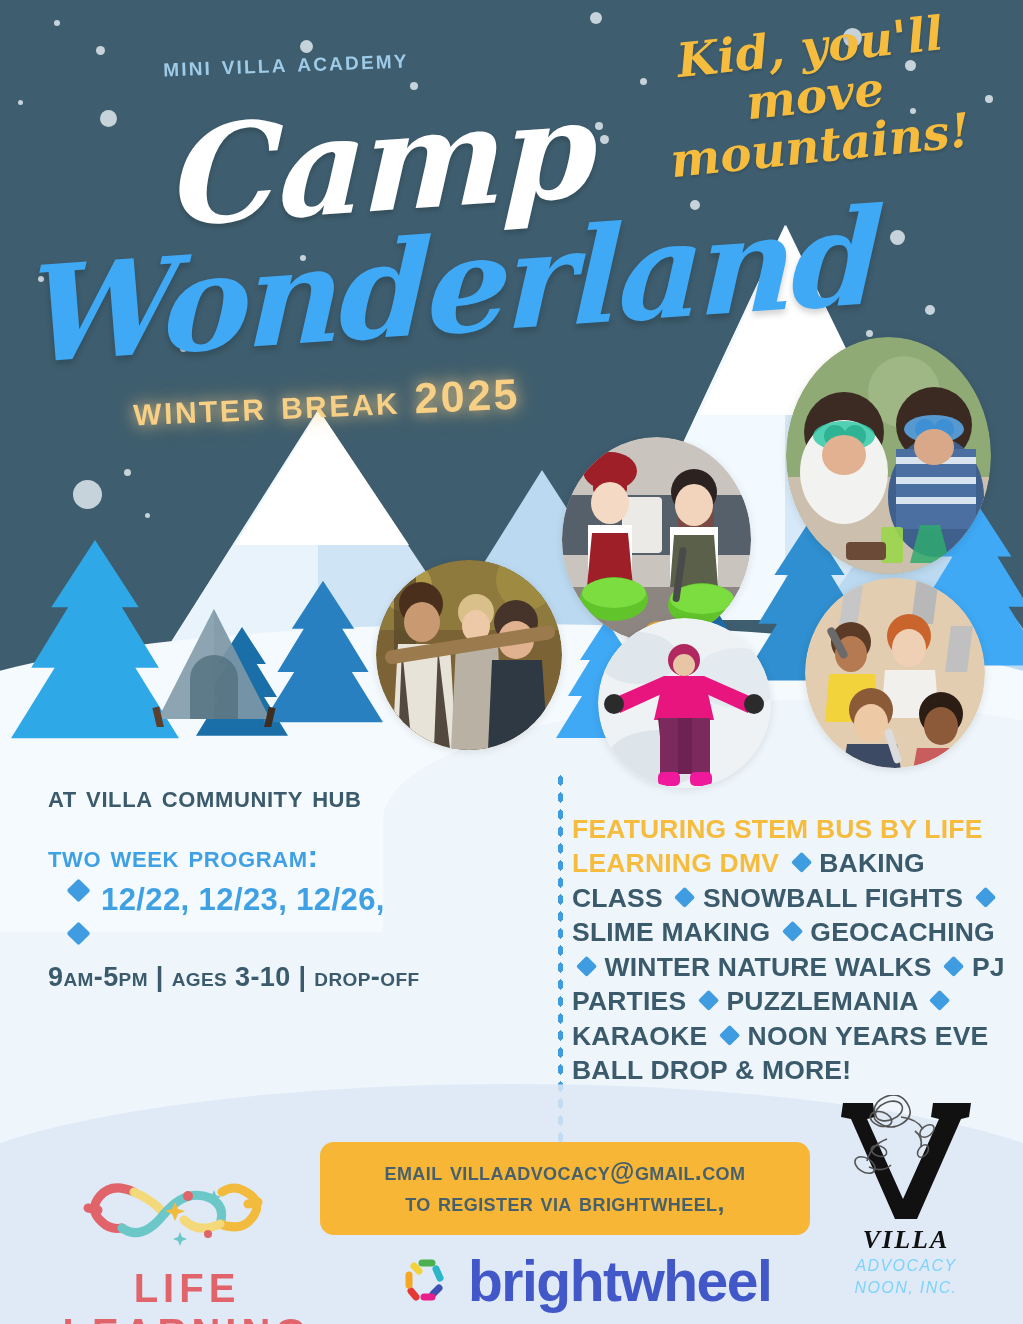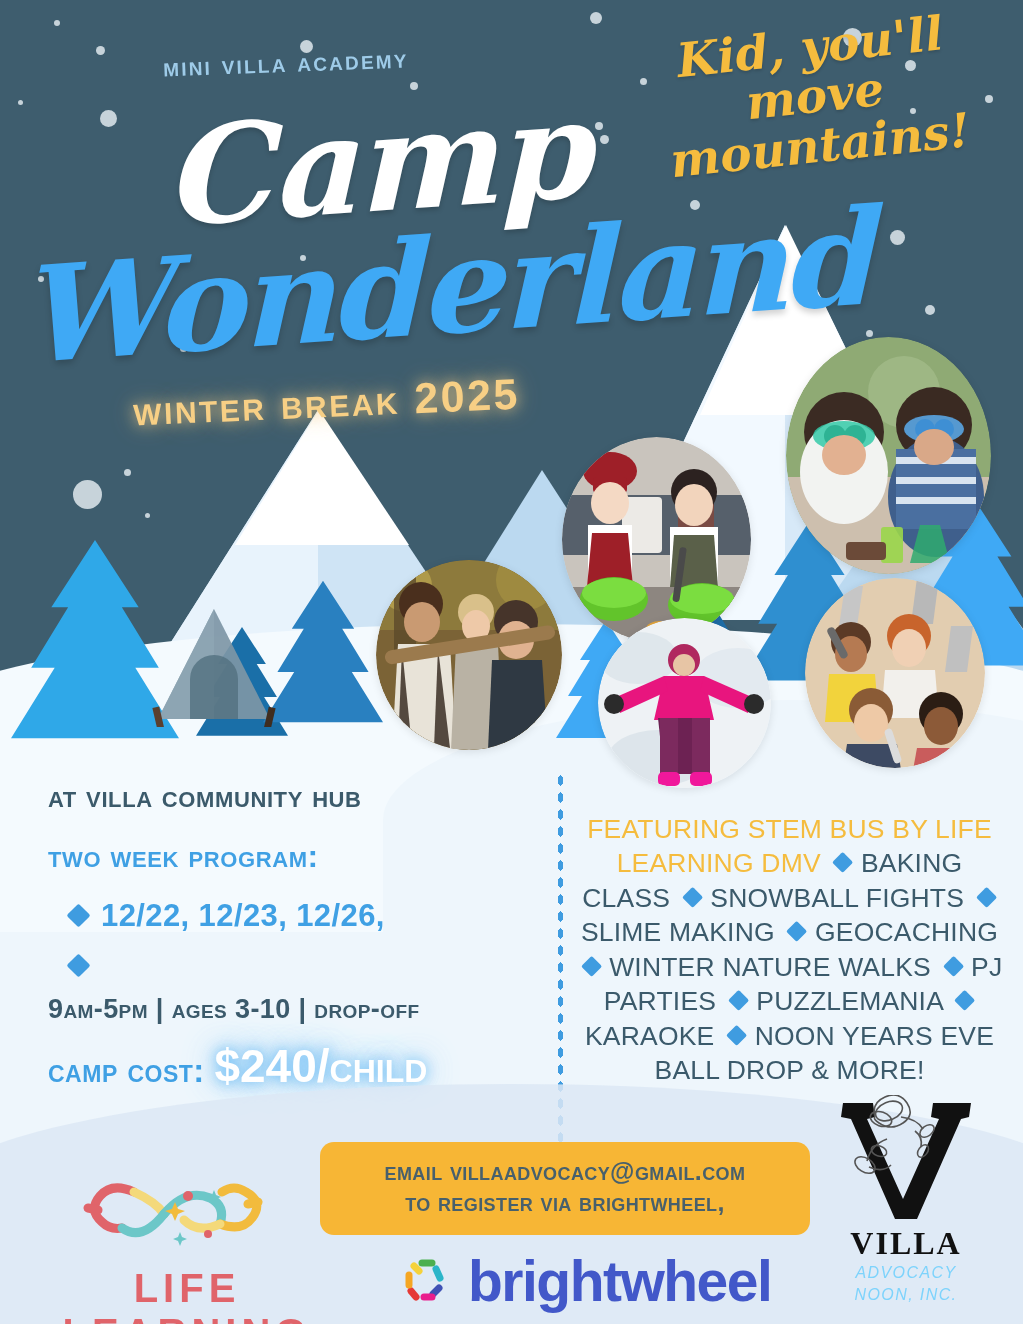--- a/index.html
+++ b/index.html
@@ -168,22 +168,22 @@
     font-variant:small-caps; text-transform:lowercase;
     color:#3b5a6b; line-height:1.22;
   }
   .prog-head{
     margin-top:22px;
     font-size:32px; font-weight:700; letter-spacing:.6px;
     font-variant:small-caps; text-transform:lowercase;
     color:#3fa0e4;
   }
   .date-row{
-    display:flex; align-items:center; gap:14px;
-    margin-top:23px; padding-left:22px;
+    display:flex; align-items:flex-start; gap:14px;
+    margin-top:7px; padding-left:22px;
     font-size:31px; font-weight:700; color:#3fa0e4;
     letter-spacing:.4px;
   }
   .dia{
     width:17px; height:17px; background:#3f9ce0;
     transform:rotate(45deg); flex:0 0 auto;
     border-radius:2px;
   }
   .meta{
     margin-top:20px;
@@ -206,22 +206,21 @@
   
   .divider{
     position:absolute; left:556px; top:772px; width:9px; height:390px;
     background-image:radial-gradient(#3f9ce0 42%, transparent 44%);
     background-size:9px 17px; background-repeat:repeat-y;
   }
 
   
   .activities{
     position:absolute; left:572px; top:812px; width:435px;
-    text-align:center;
-    font-size:26.5px; font-weight:400; line-height:1.30;
+    font-size:26.5px; font-weight:700; line-height:1.30;
     color:#3b5a6b; letter-spacing:.2px;
   }
   .activities .hl{ color:#f5bc3e; }
   .dia-i{
     display:inline-block; width:15px;height:15px;
     background:#3f9ce0; transform:rotate(45deg) translateY(-3px);
     margin:0 5px; border-radius:2px;
   }
 
   
@@ -249,22 +248,23 @@
   }
   .bw-text{
     font-size:57px; font-weight:700; letter-spacing:-1.5px;
     color:#4258c9;
   }
   .villa-logo{
     position:absolute; right:22px; top:1095px; width:190px; text-align:center;
   }
   .villa-name{
     font-family:"Liberation Serif", serif;
-    font-size:32px; font-weight:700; letter-spacing:2px; color:#111;
+    font-size:26px; font-weight:700; letter-spacing:2px; color:#111;
     margin-top:-4px;
+    font-style:italic;
   }
   .villa-sub{
     font-size:16px; font-weight:400; letter-spacing:1.4px; color:#7dd3fc;
     line-height:1.35;
     font-style:italic;
   }
 </style>
 </head>
 <body>
 
@@ -527,24 +527,20 @@
     </div>
     <div class="prog-head">Two Week Program:</div>
     <div class="date-row">
       <span class="dia"></span>
       <span>12/22, 12/23, 12/26,</span>
     </div>
     <div class="date-row">
       <span class="dia"></span>
     </div>
     <div class="meta">9am-5pm  | Ages 3-10  | Drop-Off</div>
-    <div class="cost">
-      <span>Camp Cost:</span>
-      <span class="amount">$240/CHILD</span>
-    </div>
   </div>
 
   <div class="divider"></div>
 
   <div class="activities">
     <span class="hl">FEATURING STEM BUS BY LIFE LEARNING DMV</span>
     <span class="dia-i"></span>
     <span>BAKING CLASS</span>
     <span class="dia-i"></span>
     <span>SNOWBALL FIGHTS</span>

